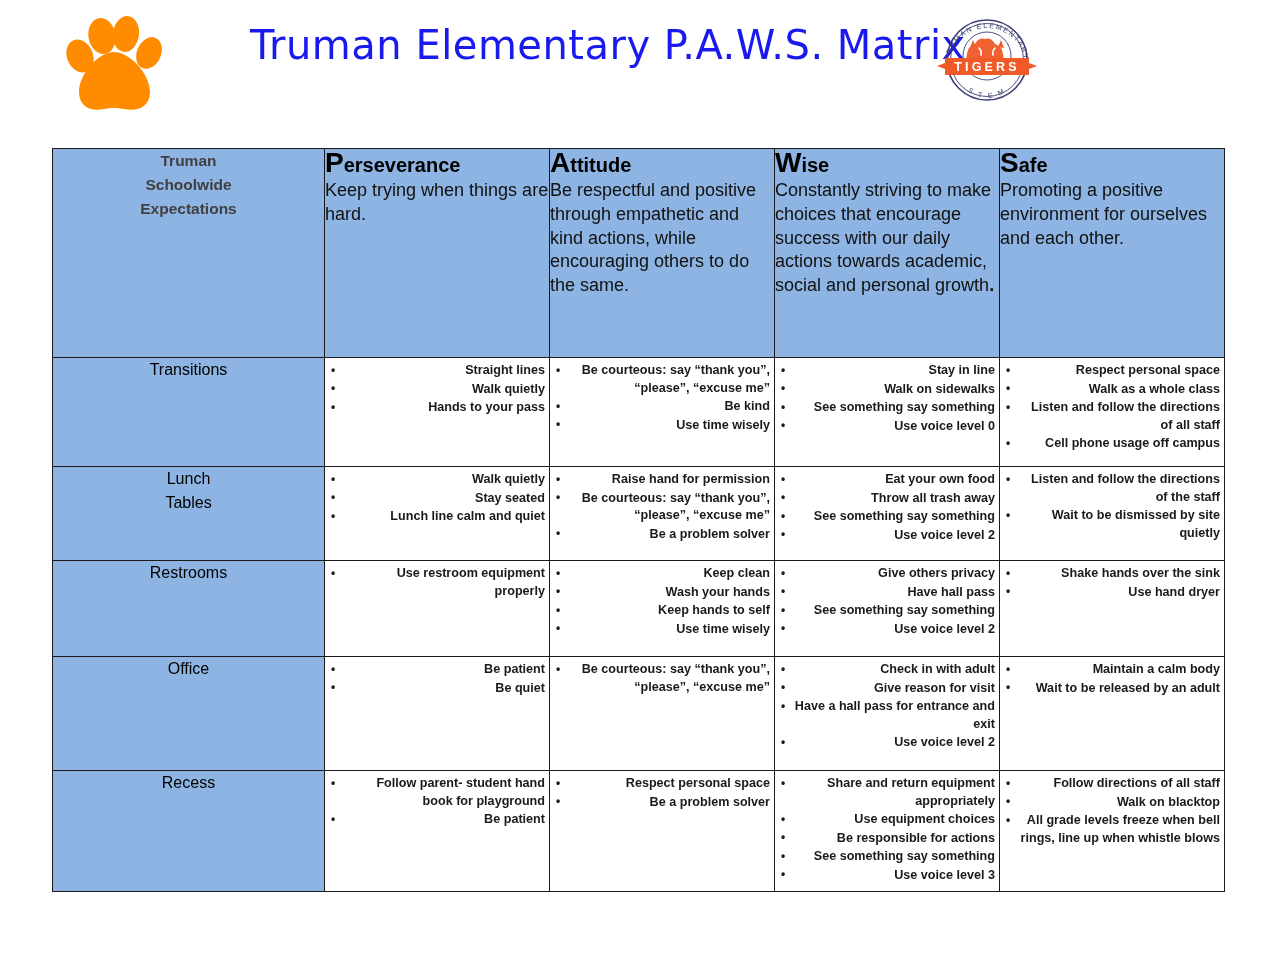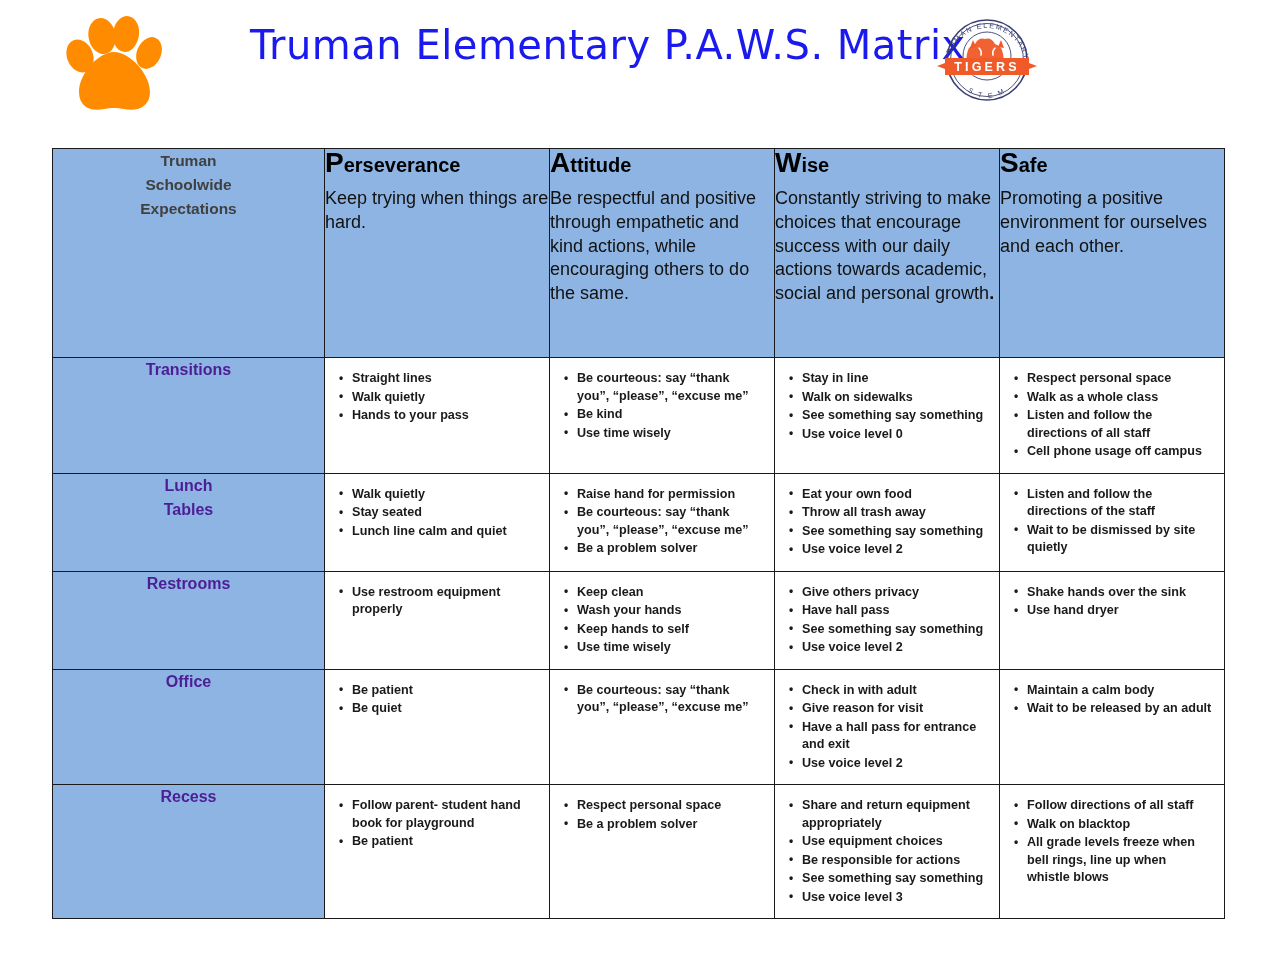--- a/index.html
+++ b/index.html
@@ -83,53 +83,54 @@
     line-height: 1.55;
     padding: 10px 6px;
     height: 208px;
   }
   .hdr-val { padding: 22px 9px 10px 9px; height: 208px; }
   .hdr-word {
     font-weight: bold;
     color: #000000;
     font-size: 20px;
     line-height: 1.05;
-    margin-bottom: 10px;
+    margin-bottom: 2px;
     white-space: nowrap;
   }
   .hdr-word .big-cap {
     font-size: 28px;
     line-height: 1;
   }
   .hdr-desc {
     font-size: 18px;
     color: #111111;
     line-height: 1.32;
     font-weight: normal;
   }
   .hdr-desc .bold-dot { font-weight: bold; }
 
   
   .row-label {
     text-align: center;
     vertical-align: middle;
-    font-weight: bold;
+    font-weight: normal;
     font-size: 16px;
-    color: #4c1d95;
+    color: #000000;
     line-height: 1.5;
     padding: 6px;
   }
   .cell-body {
     padding: 8px 8px 8px 6px;
     background: #ffffff;
   }
   ul.bullets {
     list-style: none;
-    margin: 12px;
+    margin: 4px;
     padding: 0;
+    text-align: right;
   }
   ul.bullets li {
     position: relative;
     padding-left: 15px;
     margin: 0 0 1px 0;
     font-size: 12.6px;
     font-weight: bold;
     color: #1a1a1a;
     line-height: 1.39;
   }

